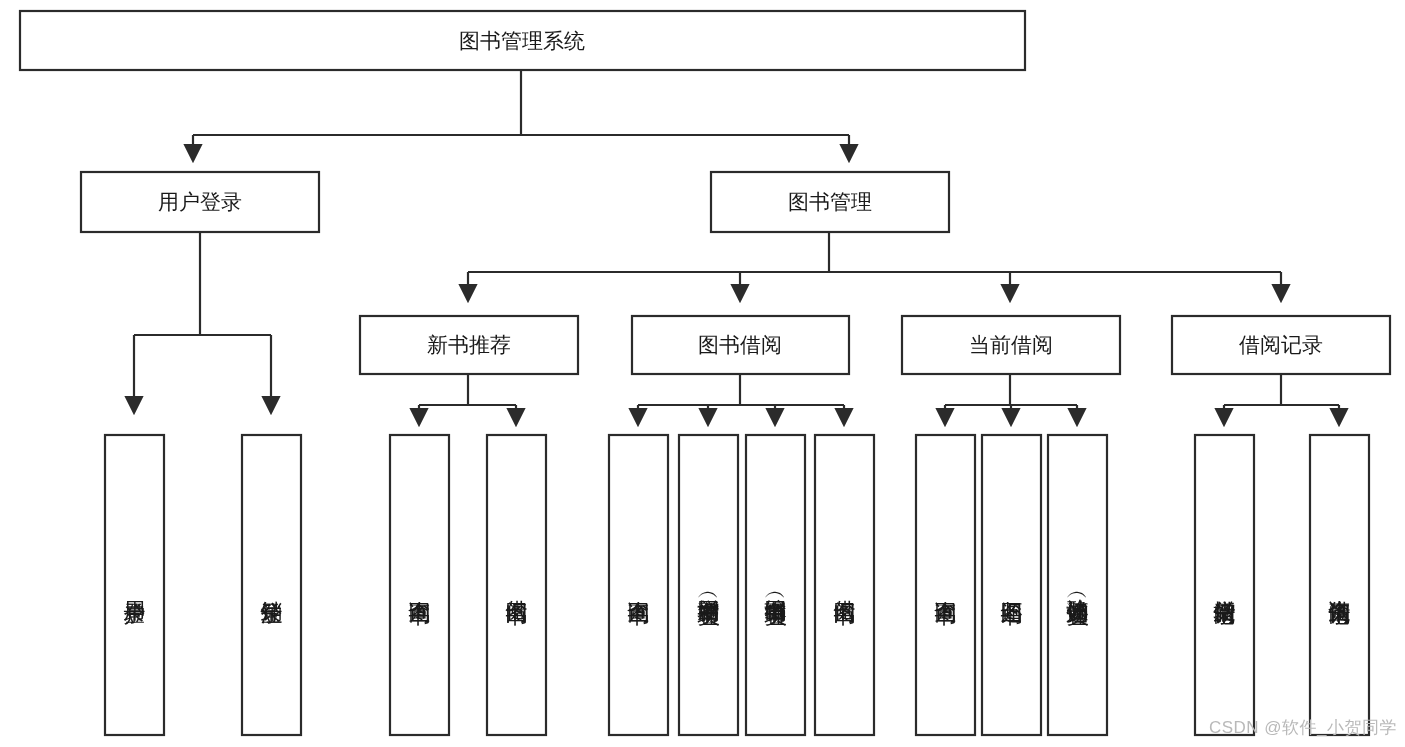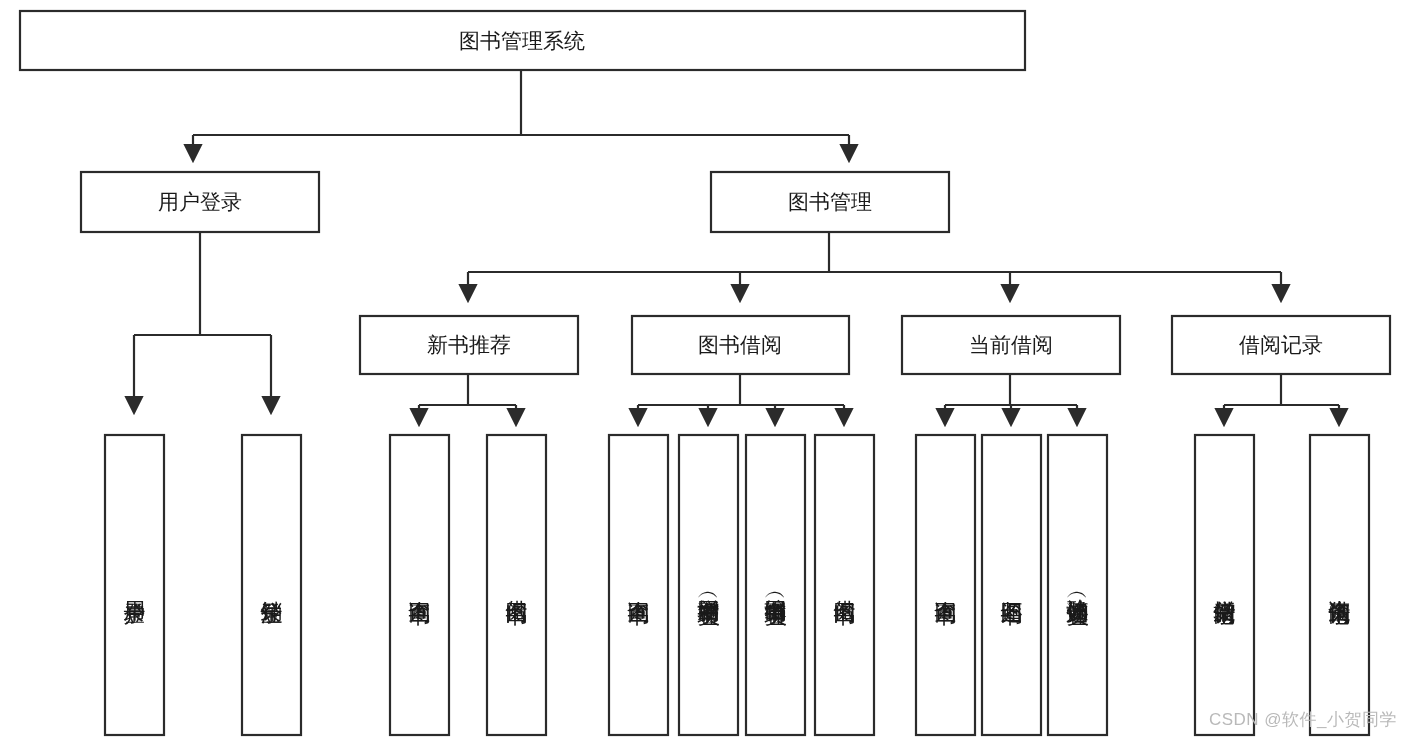--- a/index.html
+++ b/index.html
@@ -66,21 +66,21 @@
     letter-spacing: 1px;
     display: flex;
     align-items: center;
     justify-content: center;
     white-space: nowrap;
     pointer-events: none;
   }
   .watermark {
     position: absolute;
     right: 8px;
-    bottom: 16px;
+    bottom: 8px;
     font-family: "Liberation Sans", "DejaVu Sans", sans-serif;
     font-size: 17px;
     color: #b9b9b9;
     white-space: nowrap;
     letter-spacing: 0.5px;
   }
 </style>
 </head>
 <body>
 

